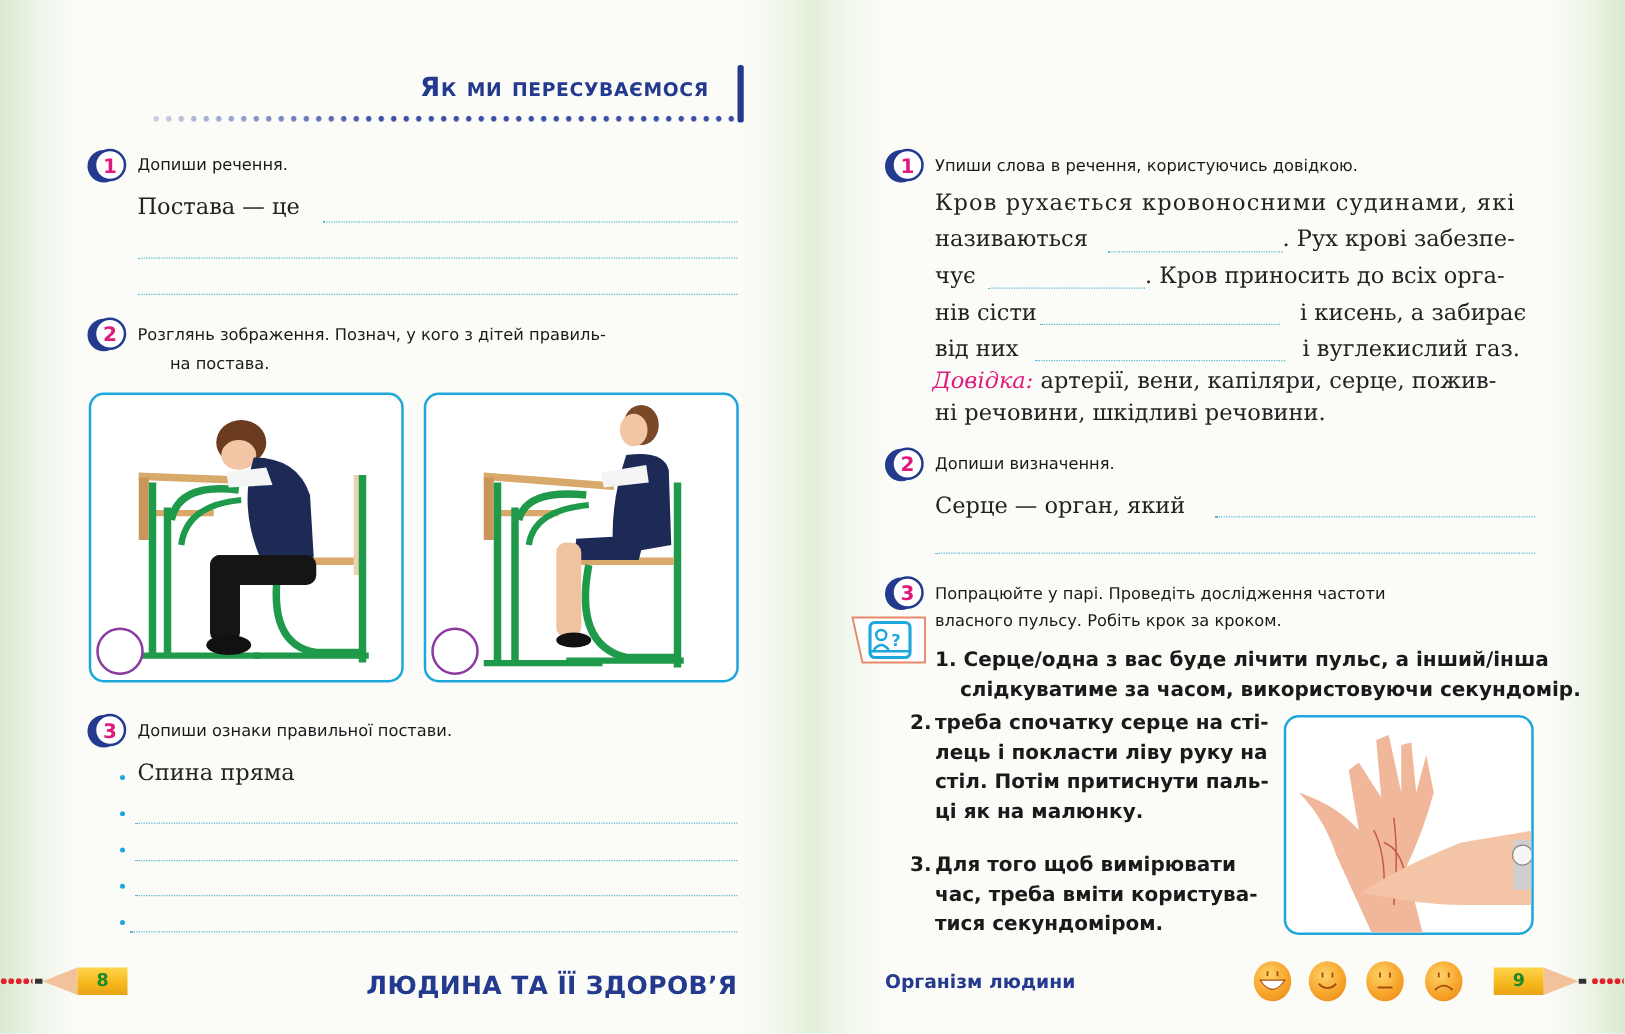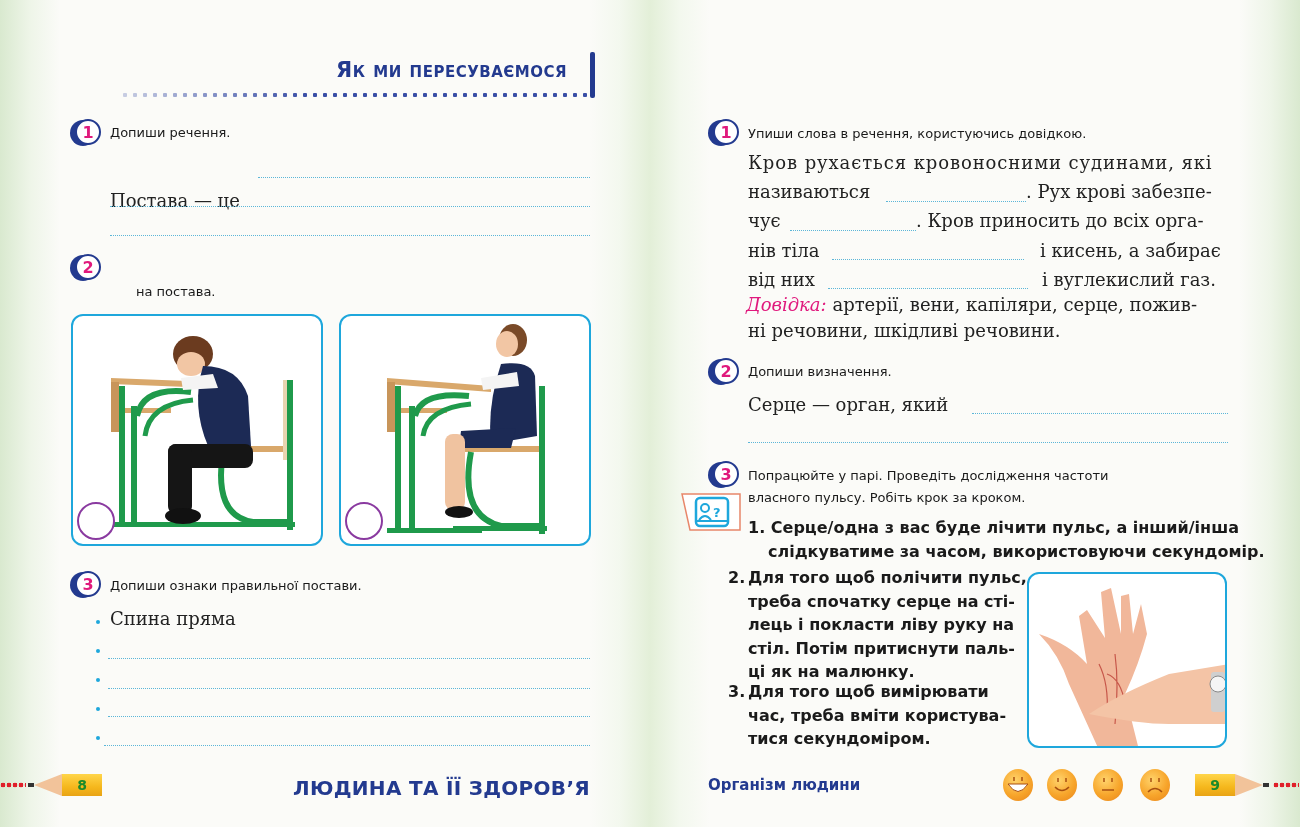--- a/index.html
+++ b/index.html
@@ -139,29 +139,30 @@
     <div class="title">Як ми пересуваємося</div>
     <div class="dots"></div>
     <div class="bar"></div>
   </div>
 
   <div class="badge" style="left:70px; top:118px;">
     <div class="shadow"></div>
     <div class="circle">1</div>
   </div>
   <div class="task-title" style="left:110px; top:122px;">Допиши речення.</div>
-  <div class="serif serif-text" style="left:110px; top:155px;margin-top:35px;">Постава — це</div>
+  <div class="serif serif-text" style="left:110px; top:155px;">Постава — це</div>
   <div class="line" style="left:258px; width:332px; top:177px;"></div>
   <div class="line" style="left:110px; width:480px; top:206px;"></div>
   <div class="line" style="left:110px; width:480px; top:235px;"></div>
 
   <div class="badge" style="left:70px; top:253px;">
     <div class="shadow"></div>
     <div class="circle">2</div>
   </div>
+  <div class="task-title" style="left:110px; top:258px;">Розглянь зображення. Познач, у кого з дітей правиль-</div>
   <div class="task-title" style="left:110px; top:281px;margin-left:26px;">на постава.</div>
 
   <div class="photo" style="left:71px; top:314px; width:252px; height:232px;">
     <svg width="252" height="232" viewBox="0 0 252 232">
 
       <polygon points="38,62 140,66 140,72 38,68" fill="#d9a86b"></polygon>
       <rect x="38" y="66" width="8" height="50" fill="#c8955a"></rect>
       <rect x="48" y="92" width="50" height="5" fill="#d9a86b"></rect>
 
       <rect x="46" y="70" width="6" height="140" fill="#1f9a4b"></rect>
@@ -252,21 +253,21 @@
   <div class="serif serif-text" style="left:98px; top:152px; letter-spacing:0.9px;">Кров рухається кровоносними судинами, які</div>
 
   <div class="serif serif-text" style="left:98px; top:181px;">називаються</div>
   <div class="line" style="left:236px; width:140px; top:201px;"></div>
   <div class="serif serif-text" style="left:376px; top:181px;">. Рух крові забезпе-</div>
 
   <div class="serif serif-text" style="left:98px; top:210px;">чує</div>
   <div class="line" style="left:140px; width:126px; top:230px;"></div>
   <div class="serif serif-text" style="left:266px; top:210px;">. Кров приносить до всіх орга-</div>
 
-  <div class="serif serif-text" style="left:98px; top:240px;">нів тіла</div>
+  <div class="serif serif-text" style="left:98px; top:240px;">нів сісти</div>
   <div class="line" style="left:182px; width:192px; top:259px;"></div>
   <div class="serif serif-text" style="left:390px; top:240px;">і кисень, а забирає</div>
 
   <div class="serif serif-text" style="left:98px; top:269px;">від них</div>
   <div class="line" style="left:178px; width:200px; top:288px;"></div>
   <div class="serif serif-text" style="left:392px; top:269px;">і вуглекислий газ.</div>
 
   <div class="serif serif-text" style="left:96px; top:294px;">
     <span style="color:#e0197d; font-style:italic;">Довідка:</span>
     <span>артерії, вени, капіляри, серце, пожив-</span>
@@ -303,21 +304,20 @@
   <div class="steps" style="left:98px; top:516px;">
     <span>1.</span>
     <span>Серце/одна з вас буде лічити пульс, а інший/інша</span>
   </div>
   <div class="steps" style="left:118px; top:540px;">слідкуватиме за часом, використовуючи секундомір.</div>
 
   <div class="steps" style="left:78px; top:566px;">
     <span>2.</span>
   </div>
   <div class="steps" style="left:98px; top:566px;">
-    <div>Для того щоб полічити пульс,</div>
     <div>треба спочатку серце на сті-</div>
     <div>лець і покласти ліву руку на</div>
     <div>стіл. Потім притиснути паль-</div>
     <div>ці як на малюнку.</div>
   </div>
 
   <div class="steps" style="left:78px; top:680px;">
     <span>3.</span>
   </div>
   <div class="steps" style="left:98px; top:680px;">

